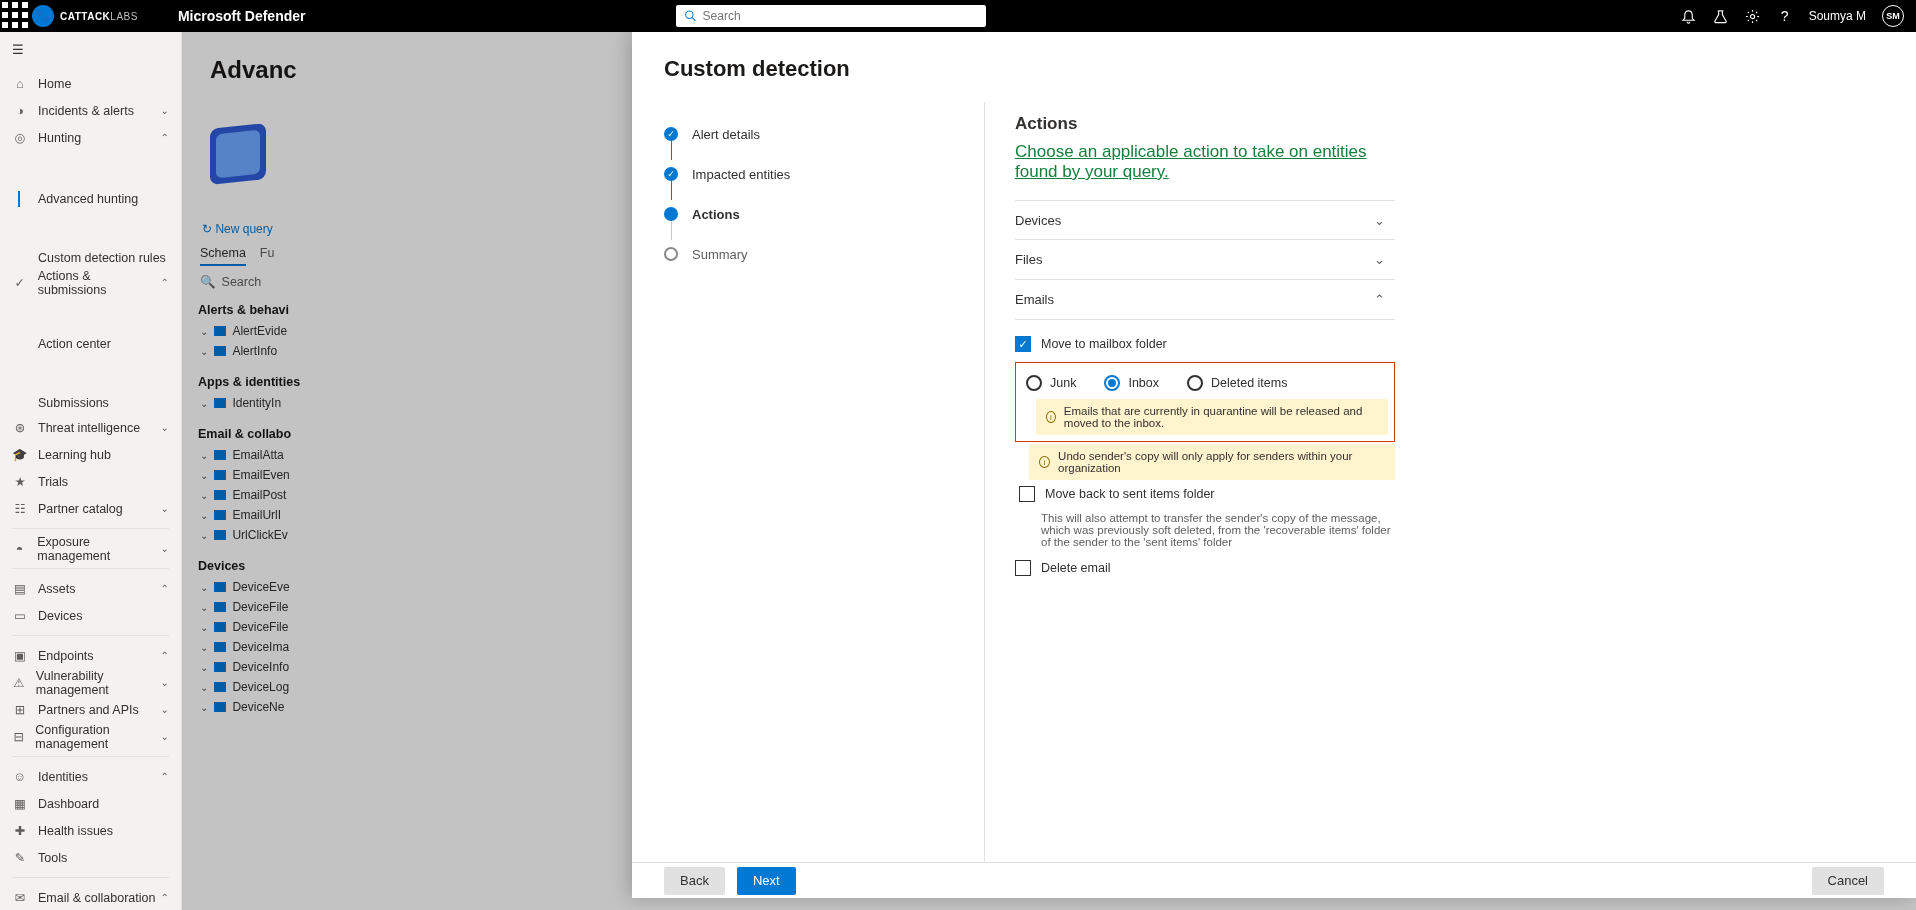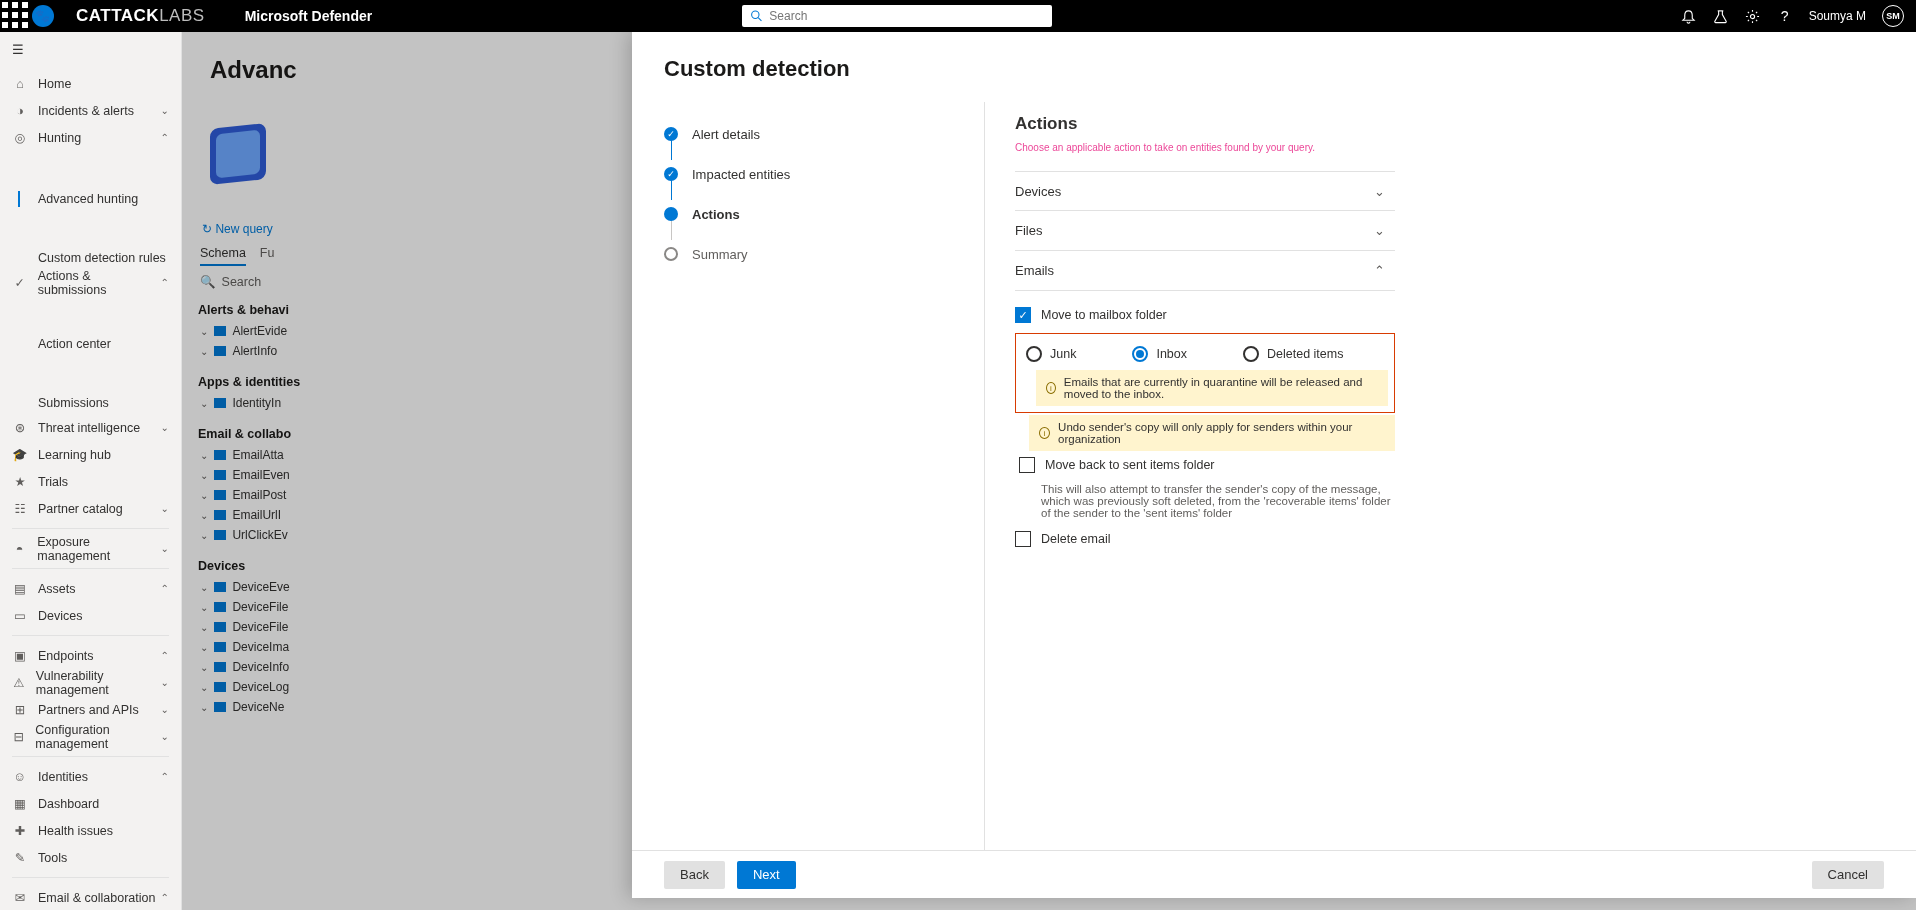--- a/index.html
+++ b/index.html
@@ -3,21 +3,21 @@
 <meta charset="utf-8">
 <style>
   * { box-sizing: border-box; margin: 0; padding: 0; font-family: "Segoe UI", Arial, sans-serif; }
   html, body { height: 100%; width: 100%; overflow: hidden; }
   body { font-size: 13px; color: #323130; background: #fff; }
 
   
   .topbar { height: 32px; background: #000; display: flex; align-items: center; color:#fff; }
   .waffle { width:32px; display:flex; align-items:center; justify-content:center; font-size:14px; }
   .brand-logo { width:22px; height:22px; border-radius:50%; background:#0078d4; display:flex; align-items:center; justify-content:center; margin-right:6px; font-size:12px;}
-  .brand-text { font-size:17px; letter-spacing:0.5px;margin-left:16px; }
+  .brand-text { font-size:10px; letter-spacing:0.5px; }
   .brand-text b { font-weight:700; color:#fff; }
   .brand-light { color:#bdbdbd; font-weight:400; }
   .app-name { margin-left:40px; font-size:14px; font-weight:600; }
   .top-spacer-left { flex: 0 0 370px; }
   .search-wrap { width:310px; height:22px; background:#fff; border-radius:2px; display:flex; align-items:center; padding:0 8px; color:#666; position:relative; }
   .search-wrap svg { width:14px; height:14px; margin-right:6px; }
   .search-wrap input { border:none; outline:none; width:100%; font-size:12px; color:#333; background:transparent;}
   .top-spacer-right { flex:1; }
   .top-icons { display:flex; align-items:center; gap:16px; padding:0 12px; }
   .top-icons .ticon { width:16px; height:16px; display:flex; align-items:center; justify-content:center; color:#fff; font-size:14px; }
@@ -72,41 +72,41 @@
   .step.done .dot { background:#0078d4; }
   .step.current .dot { background:#0078d4; }
   .step.current { font-weight:600; }
   .step.pending .dot { background:#fff; border:2px solid #8a8886; }
   .step .line { position:absolute; left:6.5px; top:20px; width:1px; height:26px; background:#0078d4; z-index:1;}
   .step:last-child .line { display:none; }
   .step.pending .label { color:#605e5c; }
 
   .form-col { flex:1; border-left:1px solid #e1e1e1; padding:12px 0 0 30px; overflow-y:auto;}
   .form-col h2 { font-size:17px; font-weight:600; margin-bottom:8px;}
-  .form-desc { font-size:10px; color:#ec4899; margin-bottom:18px;}
+  .form-desc { font-size:17px; color:#15803d; margin-bottom:18px;text-decoration:underline;}
   .acc { border-top:1px solid #e1e1e1; border-bottom:1px solid #e1e1e1; display:flex; align-items:center; height:40px; font-size:13px; cursor:pointer;}
   .acc + .acc { border-top:none; }
   .acc .acc-chev { margin-left:auto; margin-right:10px; color:#605e5c;}
   .acc-body { padding:10px 0 18px 0; }
 
   .cb-row { display:flex; align-items:center; gap:10px; font-size:12.5px; margin:6px 0 10px 0;}
   .cb { width:16px; height:16px; border:1px solid #323130; display:flex; align-items:center; justify-content:center; font-size:11px;}
   .cb.checked { background:#0078d4; border-color:#0078d4; color:#fff;}
-  .radio-row { display:flex; gap:56px; padding:8px 0 4px 4px; align-items:center;}
+  .radio-row { display:flex; gap:28px; padding:8px 0 4px 4px; align-items:center;}
   .radio { display:flex; align-items:center; gap:8px; font-size:12.5px;}
   .r { width:16px; height:16px; border:2px solid #323130; border-radius:50%; display:flex; align-items:center; justify-content:center;}
   .r.sel { border-color:#0078d4;}
   .r.sel::after { content:""; width:8px; height:8px; background:#0078d4; border-radius:50%;}
   .info-banner { background:#fff4ce; display:flex; align-items:center; gap:8px; font-size:11.5px; color:#323130; padding:6px 10px; margin-top:4px;}
   .info-banner.indent { margin-left:14px; }
   .info-ico { width:12px; height:12px; border:1px solid #8a6d00; border-radius:50%; display:flex; align-items:center; justify-content:center; font-size:8px; color:#8a6d00;}
   .redbox { border:1px solid #d83b01; padding:4px 6px 6px 6px; margin-top:2px;}
   .subtext { font-size:11.5px; color:#605e5c; margin:6px 0 12px 26px; max-width:360px;}
 
-  .panel-footer { height:48px; border-top:1px solid #e1e1e1; display:flex; align-items:center; padding:10px 32px; gap:12px;}
+  .panel-footer { height:36px; border-top:1px solid #e1e1e1; display:flex; align-items:center; padding:10px 32px; gap:12px;}
   .btn { height:28px; padding:0 16px; font-size:13px; border:none; cursor:pointer; border-radius:2px;}
   .btn.secondary { background:#e1e1e1; color:#323130;}
   .btn.primary { background:#0078d4; color:#fff;}
   .footer-spacer { flex:1; }
 
   
   .form-col, .form-col * { max-width:420px; }
   .form-col { max-width:none; }
   .form-col .acc, .form-col .acc-body, .form-col h2, .form-col .form-desc { max-width:380px; width:380px;}
 </style>

